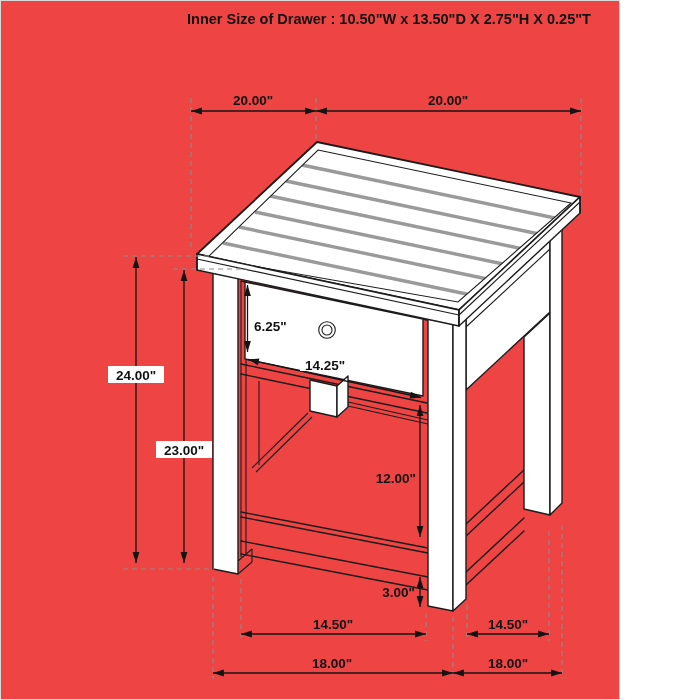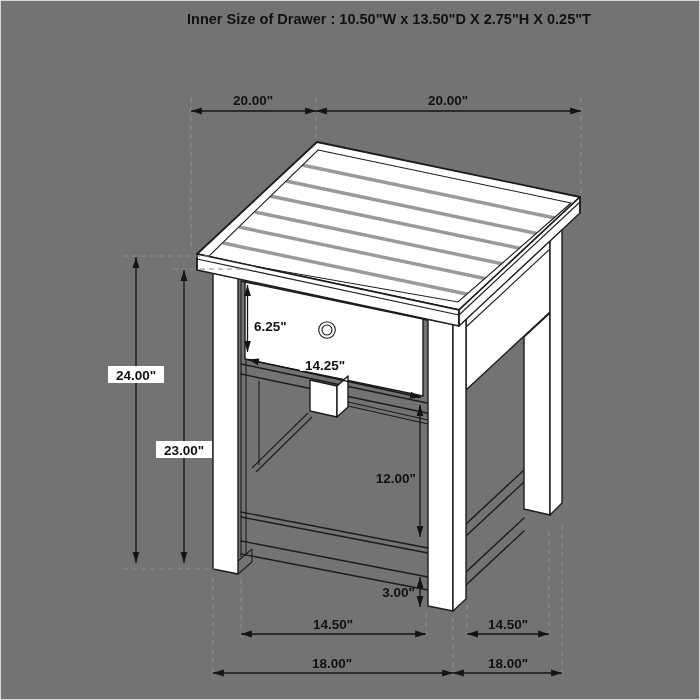--- a/index.html
+++ b/index.html
@@ -1,17 +1,17 @@
 <!DOCTYPE html>
 <html><head>
 <meta charset="utf-8">
 <style>
   html,body{margin:0;padding:0;background:#fff;}
   .canvas{
-    position:relative;width:700px;height:700px;background:#737373;
+    position:relative;width:620px;height:700px;background:#ef4444;
     border:1px solid #d9d9d9;box-sizing:border-box;overflow:hidden;
     font-family:"Liberation Sans",sans-serif;
   }
   svg{position:absolute;left:0;top:0;}
   .edge{stroke:#1c1c1c;stroke-width:1.8;fill:#ffffff;stroke-linejoin:round;}
   .line{stroke:#1c1c1c;stroke-width:1.4;fill:none;stroke-linecap:round;}
   .thin{stroke:#1c1c1c;stroke-width:1.1;fill:none;}
   .face{stroke:#1c1c1c;stroke-width:1.4;fill:#ffffff;stroke-linejoin:round;}
   .plank{stroke:#9a9a9a;stroke-width:3.4;fill:none;}
   .dimline{stroke:#141414;stroke-width:1.3;fill:none;

